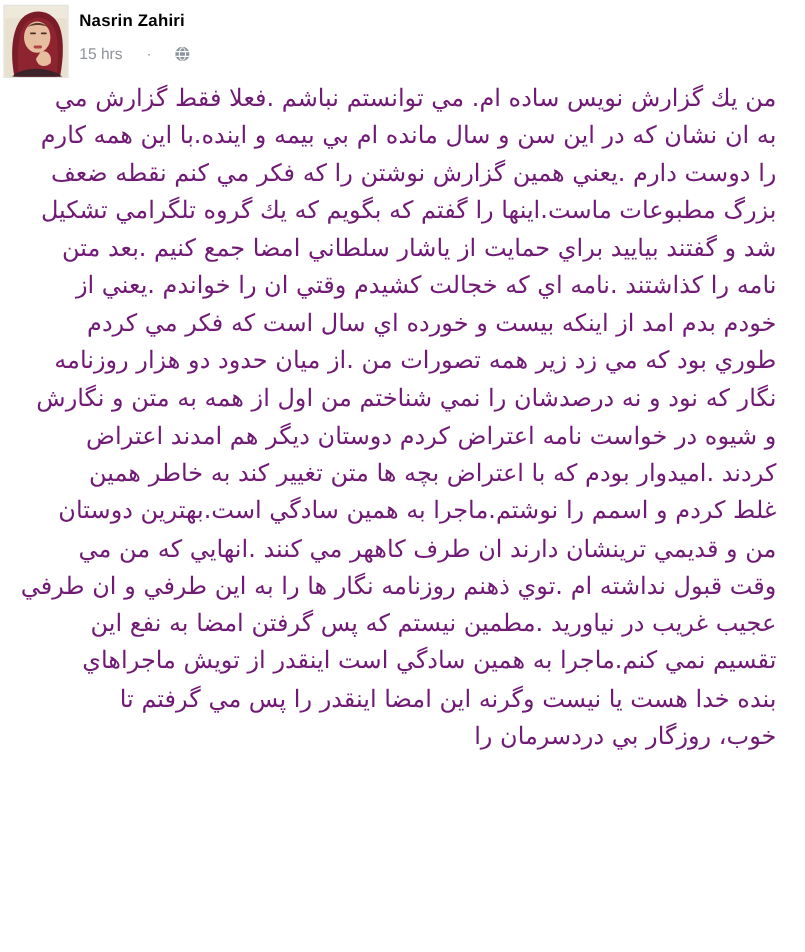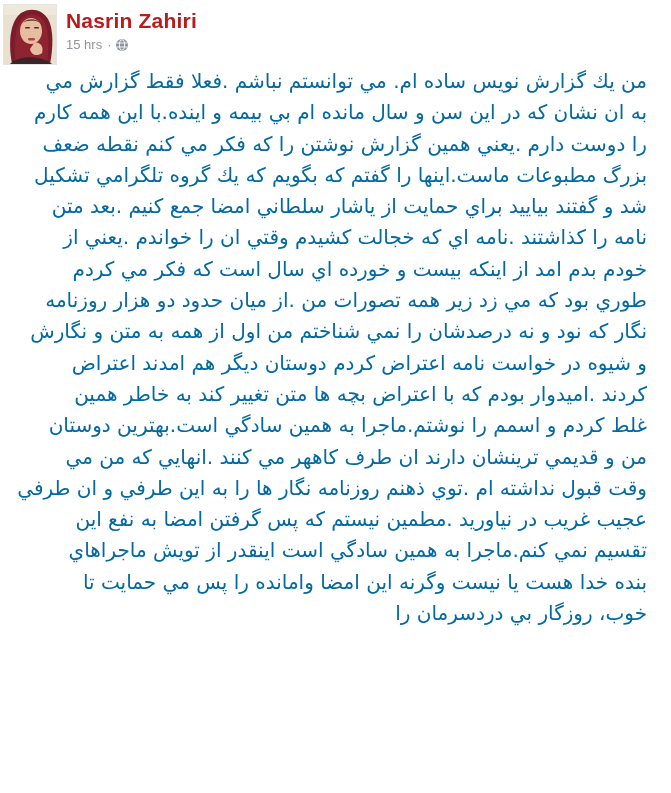--- a/index.html
+++ b/index.html
@@ -14,35 +14,35 @@
   .crop-artifact.a2{left:260px;width:22px;}
 
   .post-header{position:absolute;top:0;left:0;width:100%;height:66px;background:#fff;}
   .avatar{
     position:absolute;left:3px;top:4px;width:54px;height:61px;
     display:block;border:1px solid #e4e4e4;box-sizing:border-box;background:#eae3d4;
     cursor:pointer;
   }
   .author-name{
     position:absolute;left:66px;top:9px;
-    font-size:21px;font-weight:bold;color:#b91c1c;
+    font-size:14px;font-weight:bold;color:#000000;
     text-decoration:none;cursor:pointer;letter-spacing:0.2px;
   }
   .post-meta{
     position:absolute;left:66px;top:36px;height:16px;
-    font-size:13px;color:#90949c;display:flex;align-items:center;gap:5px;
+    font-size:13px;color:#90949c;display:flex;align-items:center;gap:20px;
   }
   .post-meta .timestamp{cursor:pointer;}
   .post-meta .dot{color:#90949c;}
   .globe{display:inline-block;width:12px;height:12px;margin-top:1px;}
 
   .post-text{
     position:absolute;top:66px;left:4px;right:24px;
     direction:rtl;text-align:right;
-    color:#0369a1;
+    color:#701a75;
     font-size:20px;line-height:31.3px;
     font-family:"DejaVu Sans","Liberation Sans",sans-serif;
   }
   .post-line{white-space:nowrap;}
 </style>
 </head>
 <body>
 
 <div class="crop-artifact a1"></div>
 <div class="crop-artifact a2"></div>
@@ -97,15 +97,15 @@
     <div class="post-line">خودم بدم امد از اينكه بيست و خورده اي سال است كه فكر مي كردم</div>
     <div class="post-line">طوري بود كه مي زد زير همه تصورات من .از ميان حدود دو هزار روزنامه</div>
     <div class="post-line">نگار كه نود و نه درصدشان را نمي شناختم من اول از همه به متن و نگارش</div>
     <div class="post-line">و شيوه در خواست نامه اعتراض كردم دوستان ديگر هم امدند اعتراض</div>
     <div class="post-line">كردند .اميدوار بودم كه با اعتراض بچه ها متن تغيير كند به خاطر همين</div>
     <div class="post-line">غلط كردم و اسمم را نوشتم.ماجرا به همين سادگي است.بهترين دوستان</div>
     <div class="post-line">من و قديمي ترينشان دارند ان طرف كاههر مي كنند .انهايي كه من مي</div>
     <div class="post-line">وقت قبول نداشته ام .توي ذهنم روزنامه نگار ها را به اين طرفي و ان طرفي</div>
     <div class="post-line">عجيب غريب در نياوريد .مطمين نيستم كه پس گرفتن امضا به نفع اين</div>
     <div class="post-line">تقسيم نمي كنم.ماجرا به همين سادگي است اينقدر از تويش ماجراهاي</div>
-    <div class="post-line">بنده خدا هست يا نيست وگرنه اين امضا وامانده را پس مي حمايت تا</div>
+    <div class="post-line">بنده خدا هست يا نيست وگرنه اين امضا اينقدر را پس مي گرفتم تا</div>
     <div class="post-line">خوب، روزگار بي دردسرمان را</div>
   </div>
 
 </body></html>

